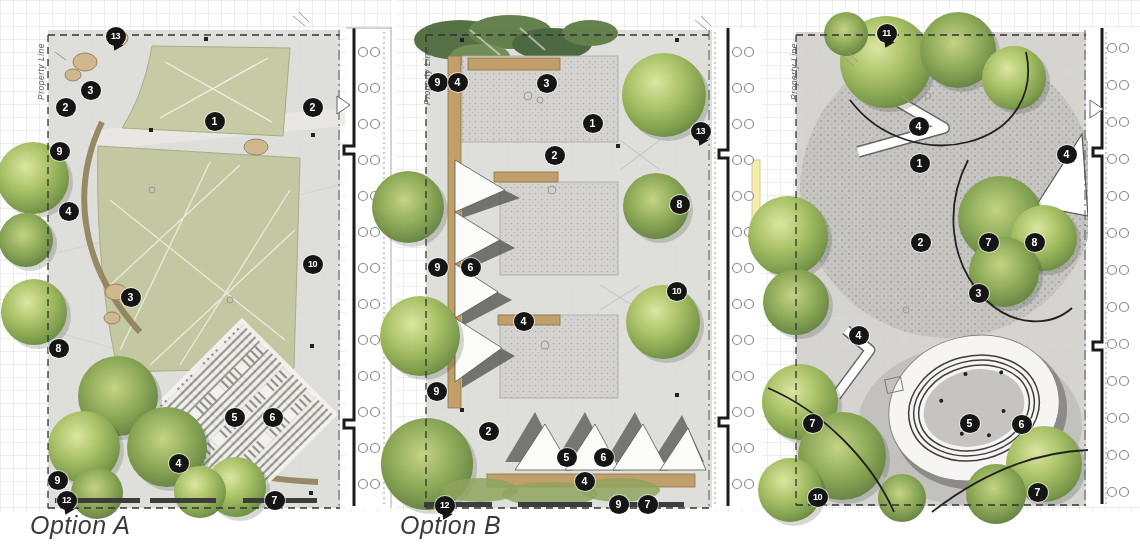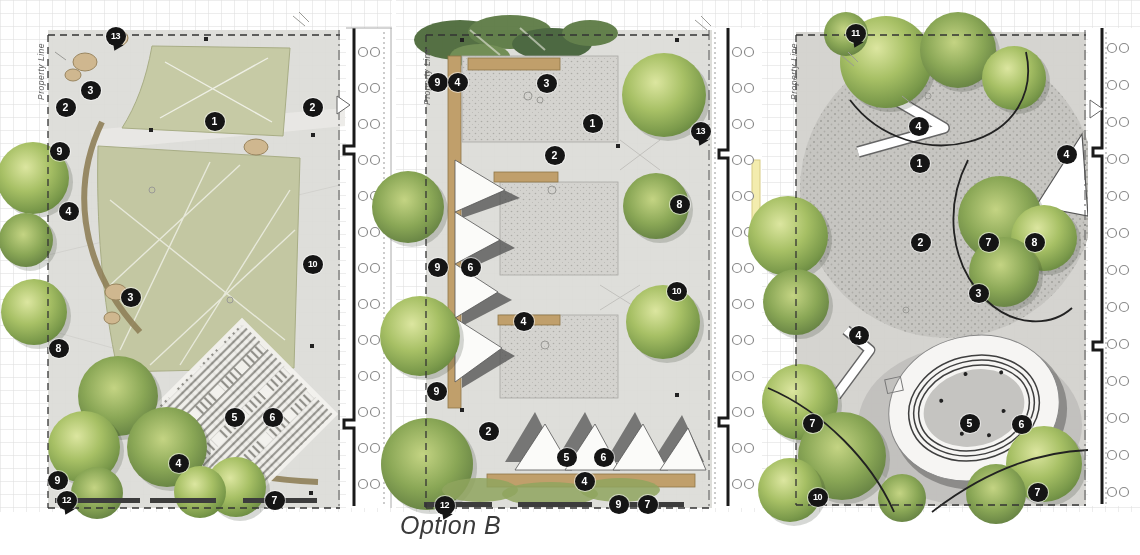--- a/index.html
+++ b/index.html
@@ -407,20 +407,21 @@
       <circle cx="1112" cy="492" r="4.5"></circle>
           <circle cx="1124" cy="492" r="4.5"></circle>
     </g>
   </g>
 </svg>
 
 <div class="prop-line" style="left:36px;top:100px;">Property Line</div>
 <div class="prop-line" style="left:422px;top:105px;">Property Line</div>
 <div class="prop-line" style="left:789px;top:100px;">Property Line</div>
 
+<div class="option-label" style="left:30px;top:511px;">Option A</div>
 <div class="option-label" style="left:400px;top:511px;">Option B</div>
 
 <div id="marker-layer">
       <div class="marker two pin" style="left: 115px; top: 36px; background: rgb(21, 21, 21); color: rgb(255, 255, 255);">13</div>
       <div class="marker" style="left: 90px; top: 90px; background: rgb(21, 21, 21); color: rgb(255, 255, 255);">3</div>
       <div class="marker" style="left: 65px; top: 107px; background: rgb(21, 21, 21); color: rgb(255, 255, 255);">2</div>
       <div class="marker" style="left: 214px; top: 121px; background: rgb(21, 21, 21); color: rgb(255, 255, 255);">1</div>
       <div class="marker" style="left: 312px; top: 107px; background: rgb(21, 21, 21); color: rgb(255, 255, 255);">2</div>
       <div class="marker" style="left: 59px; top: 151px; background: rgb(21, 21, 21); color: rgb(255, 255, 255);">9</div>
       <div class="marker" style="left: 68px; top: 211px; background: rgb(21, 21, 21); color: rgb(255, 255, 255);">4</div>
@@ -445,21 +446,21 @@
       <div class="marker two" style="left: 676px; top: 291px; background: rgb(21, 21, 21); color: rgb(255, 255, 255);">10</div>
       <div class="marker" style="left: 523px; top: 321px; background: rgb(21, 21, 21); color: rgb(255, 255, 255);">4</div>
       <div class="marker" style="left: 436px; top: 391px; background: rgb(21, 21, 21); color: rgb(255, 255, 255);">9</div>
       <div class="marker" style="left: 488px; top: 431px; background: rgb(21, 21, 21); color: rgb(255, 255, 255);">2</div>
       <div class="marker" style="left: 566px; top: 457px; background: rgb(21, 21, 21); color: rgb(255, 255, 255);">5</div>
       <div class="marker" style="left: 603px; top: 457px; background: rgb(21, 21, 21); color: rgb(255, 255, 255);">6</div>
       <div class="marker" style="left: 584px; top: 481px; background: rgb(21, 21, 21); color: rgb(255, 255, 255);">4</div>
       <div class="marker two pin" style="left: 444px; top: 505px; background: rgb(21, 21, 21); color: rgb(255, 255, 255);">12</div>
       <div class="marker" style="left: 618px; top: 504px; background: rgb(21, 21, 21); color: rgb(255, 255, 255);">9</div>
       <div class="marker" style="left: 647px; top: 504px; background: rgb(21, 21, 21); color: rgb(255, 255, 255);">7</div>
-      <div class="marker two pin" style="left: 855px; top: 33px; background: rgb(21, 21, 21); color: rgb(255, 255, 255);">11</div>
+      <div class="marker two pin" style="left: 886px; top: 33px; background: rgb(21, 21, 21); color: rgb(255, 255, 255);">11</div>
       <div class="marker" style="left: 918px; top: 126px; background: rgb(21, 21, 21); color: rgb(255, 255, 255);">4</div>
       <div class="marker" style="left: 919px; top: 163px; background: rgb(21, 21, 21); color: rgb(255, 255, 255);">1</div>
       <div class="marker" style="left: 1066px; top: 154px; background: rgb(21, 21, 21); color: rgb(255, 255, 255);">4</div>
       <div class="marker" style="left: 920px; top: 242px; background: rgb(21, 21, 21); color: rgb(255, 255, 255);">2</div>
       <div class="marker" style="left: 988px; top: 242px; background: rgb(21, 21, 21); color: rgb(255, 255, 255);">7</div>
       <div class="marker" style="left: 1034px; top: 242px; background: rgb(21, 21, 21); color: rgb(255, 255, 255);">8</div>
       <div class="marker" style="left: 978px; top: 293px; background: rgb(21, 21, 21); color: rgb(255, 255, 255);">3</div>
       <div class="marker" style="left: 858px; top: 335px; background: rgb(21, 21, 21); color: rgb(255, 255, 255);">4</div>
       <div class="marker" style="left: 812px; top: 423px; background: rgb(21, 21, 21); color: rgb(255, 255, 255);">7</div>
       <div class="marker" style="left: 969px; top: 423px; background: rgb(21, 21, 21); color: rgb(255, 255, 255);">5</div>

